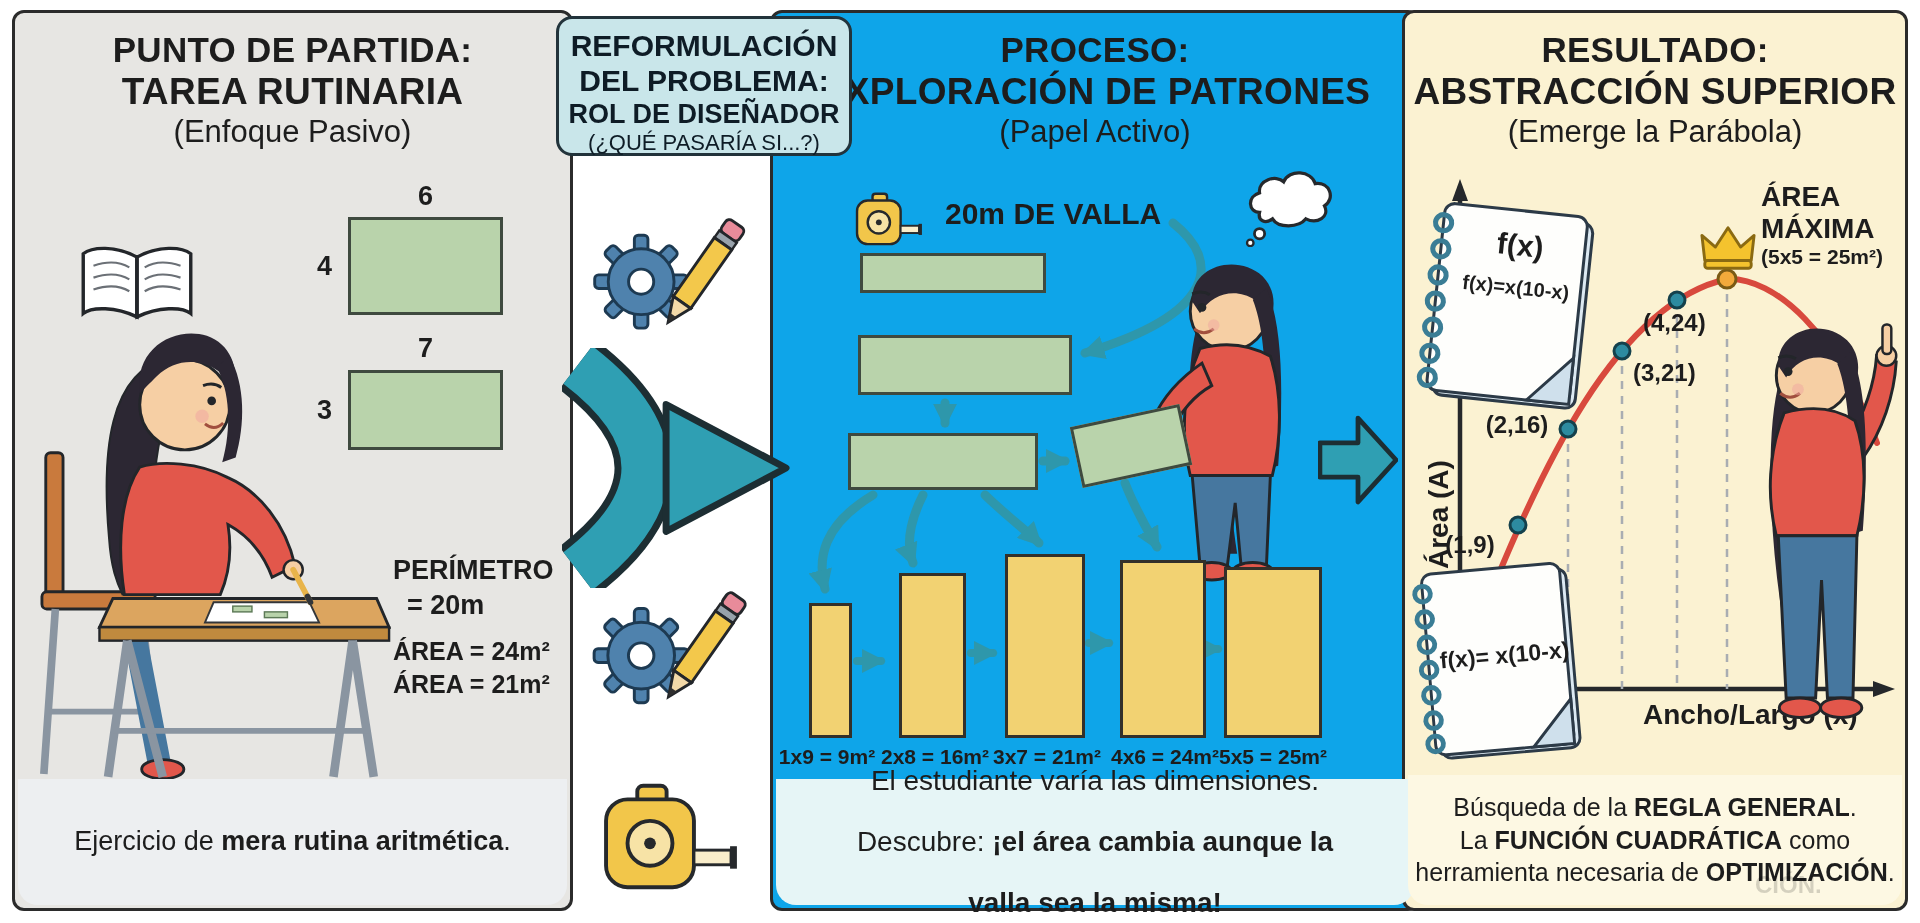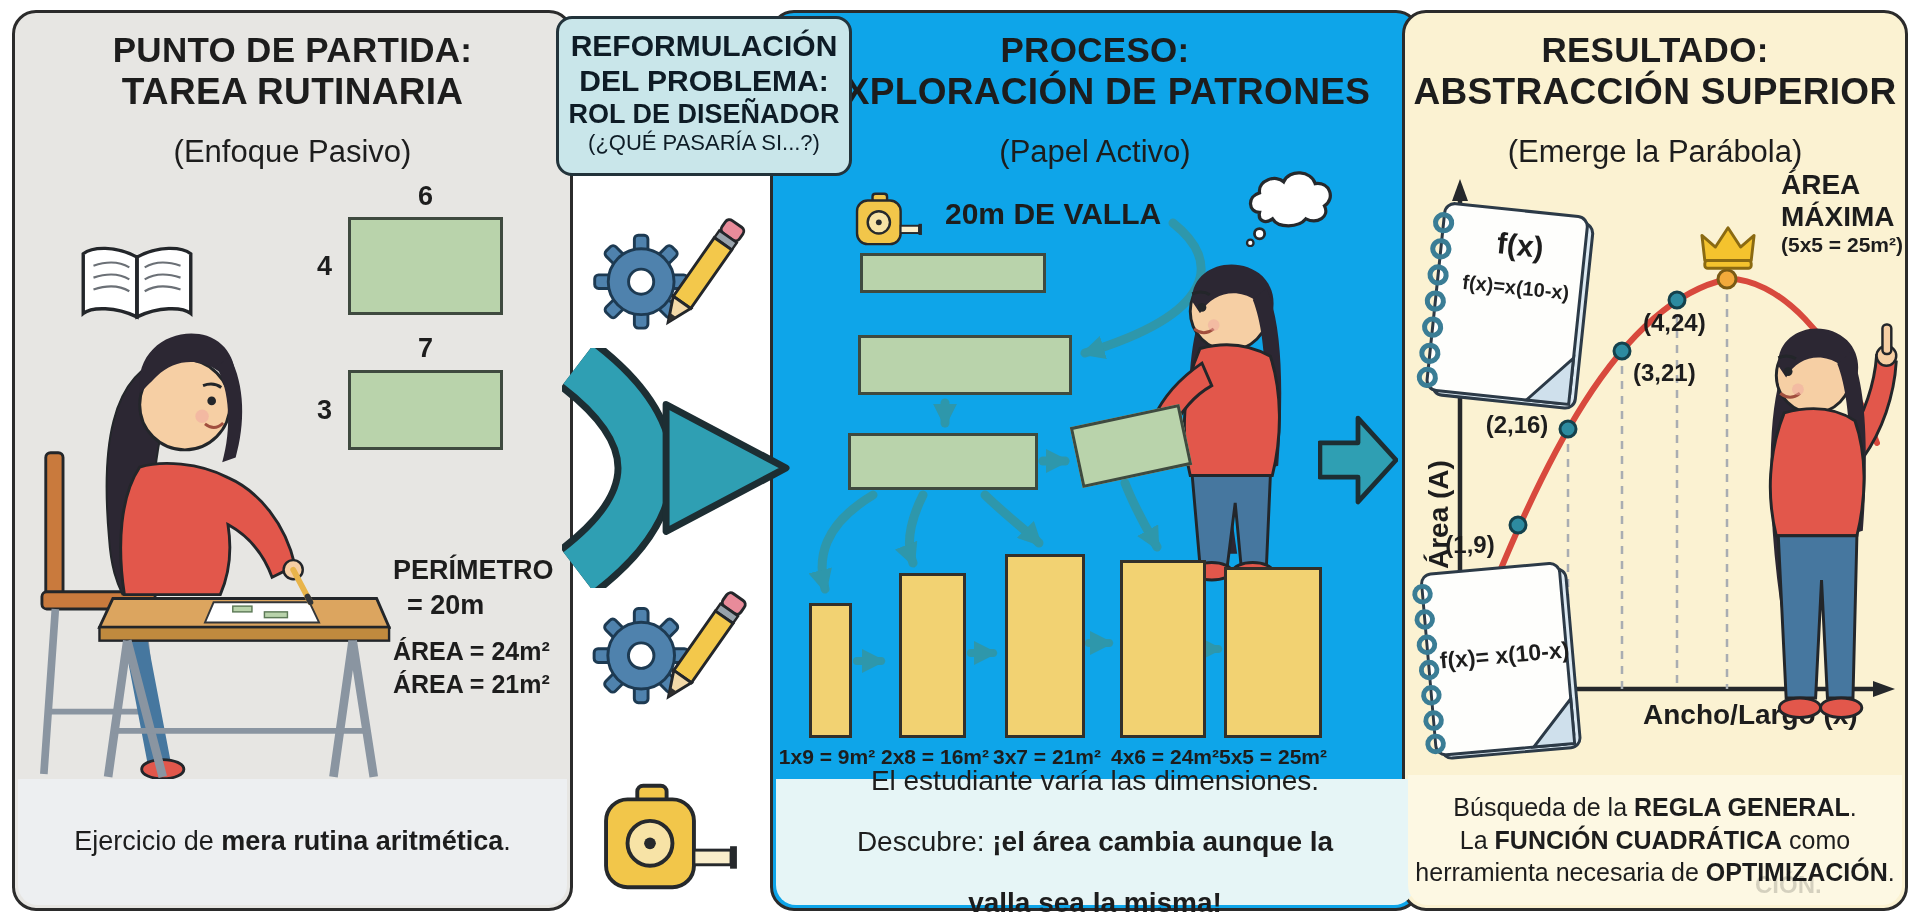--- a/index.html
+++ b/index.html
@@ -1,65 +1,65 @@
 <!DOCTYPE html>
 <html><head>
 <meta charset="utf-8">
 <style>
   * { margin:0; padding:0; box-sizing:border-box; }
   body { background:#ffffff; font-family:"Liberation Sans", sans-serif; color:#1d1d1d; }
   .canvas { position:relative; width:1920px; height:923px; background:#ffffff; overflow:hidden; }
 
-  .panel { position:absolute; top:10px; height:901px; border:3px solid #2b2b2b; border-radius:24px; }
+  .panel { position:absolute; top:10px; height:901px; border:3px solid #2b2b2b; border-radius:12px; }
   .panel1 { left:12px;  width:561px; background:#e7e6e3; }
   .panel2 { left:770px; width:650px; background:#0ea5e9; }
   .panel3 { left:1402px;width:506px; background:#fbf2d2; }
 
   .p-header { position:absolute; top:16px; left:0; right:0; text-align:center; line-height:1.18; z-index:3; }
   .t1 { font-size:35px; font-weight:700; letter-spacing:.3px; }
   .t2 { font-size:37px; font-weight:800; letter-spacing:.3px; }
-  .tsub { font-size:31px; font-weight:400;margin-top:20px; }
+  .tsub { font-size:31px; font-weight:400; }
 
   .abs { position:absolute; }
 
   .caption-strip { position:absolute; left:3px; right:3px; bottom:3px; border-radius:0 0 20px 20px;
     display:flex; flex-direction:column; justify-content:center; align-items:center; text-align:center; z-index:6; }
   .p1-cap { height:126px; background:#edeff1; font-size:27px; line-height:1.32; }
   .p2-cap { height:126px; background:#e6f5f6; font-size:28px; line-height:1.28;gap:25px; }
   .p3-cap { height:130px; background:#fdf8e3; font-size:25px; line-height:1.3; }
   b { font-weight:800; }
 
   .greenrect { position:absolute; background:#b9d3ab; border:3px solid #3f4a3f; }
   .dimnum { position:absolute; font-size:27px; font-weight:600; }
 
   .stats { position:absolute; left:378px; top:540px; line-height:1.3; font-weight:800; }
   .s-big  { font-size:27px; }
   .s-ind  { padding-left:14px; }
   .s-gap  { height:12px; }
   .s-area { font-size:25px; }
 
-  .teal-box { position:absolute; left:556px; top:16px; width:296px; height:160px; background:#c9e6ea;
+  .teal-box { position:absolute; left:556px; top:16px; width:296px; height:140px; background:#c9e6ea;
     border:3px solid #22333b; border-radius:16px; z-index:12; text-align:center; padding-top:10px;
     line-height:1.16; color:#0e1c26; }
   .tb1 { font-size:30px; font-weight:800; }
   .tb3 { font-size:27px; font-weight:800; }
   .tb4 { font-size:22px; font-weight:500; }
 
   .fence-label { position:absolute; left:172px; top:184px; font-size:30px; font-weight:800; }
 
   .ybar { position:absolute; background:#f2d272; border:3px solid #33302a; z-index:4; }
   .ybar-label { position:absolute; top:732px; transform:translateX(-50%); font-size:21px; font-weight:700; white-space:nowrap; z-index:5; }
 
   .tilted-rect { position:absolute; left:302px; top:402px; width:112px; height:62px; background:#b9d3ab;
     border:3px solid #3f4a3f; transform:rotate(-12deg); z-index:3; }
 
   .ptlabel { position:absolute; font-size:24px; font-weight:700; z-index:5; }
   .ra { text-align:center; }
 
-  .max-block { position:absolute; left:356px; top:156px; line-height:1.15; z-index:5;margin-left:20px; }
+  .max-block { position:absolute; left:356px; top:168px; line-height:1.15; z-index:5; }
   .mx1 { font-size:28px; font-weight:800; }
   .mx3 { font-size:21px; font-weight:600; }
 
   .x-axis-label { position:absolute; left:238px; top:686px; font-size:28px; font-weight:600; z-index:5; }
   .y-axis-label { position:absolute; left:18px; top:556px; transform:rotate(-90deg); transform-origin:left top;
     font-size:28px; font-weight:600; white-space:nowrap; z-index:3; }
 
   .notebook { position:absolute; z-index:6; }
   .nb-top { left:6px; top:188px; width:182px; height:207px; transform:rotate(6deg); }
   .nb-bot { left:0px; top:548px; width:176px; height:200px; transform:rotate(-5deg); }

